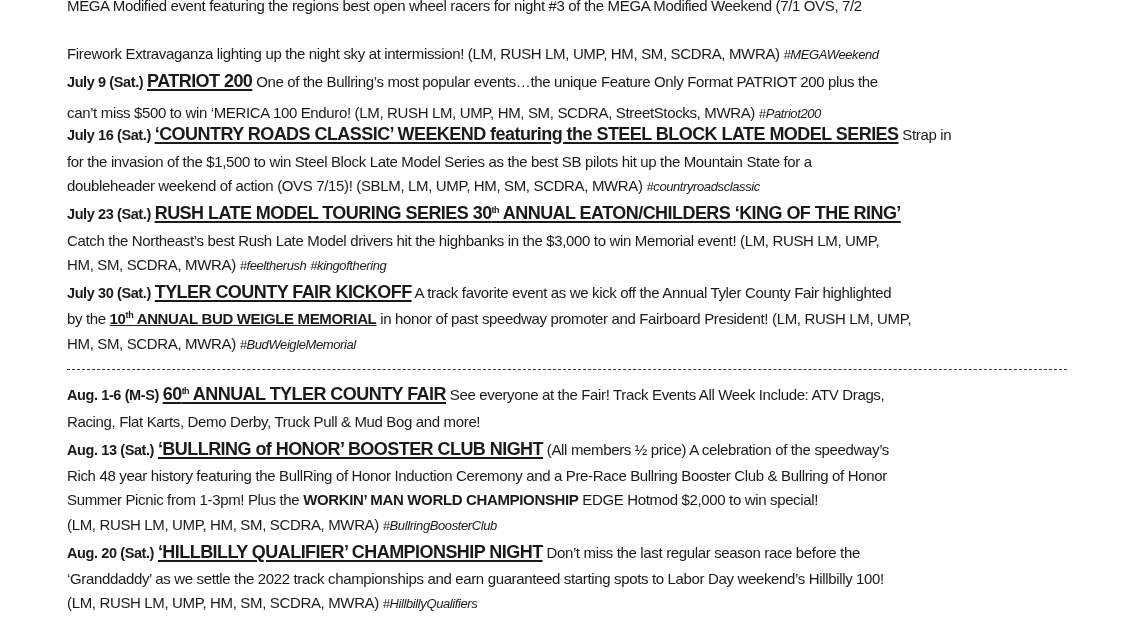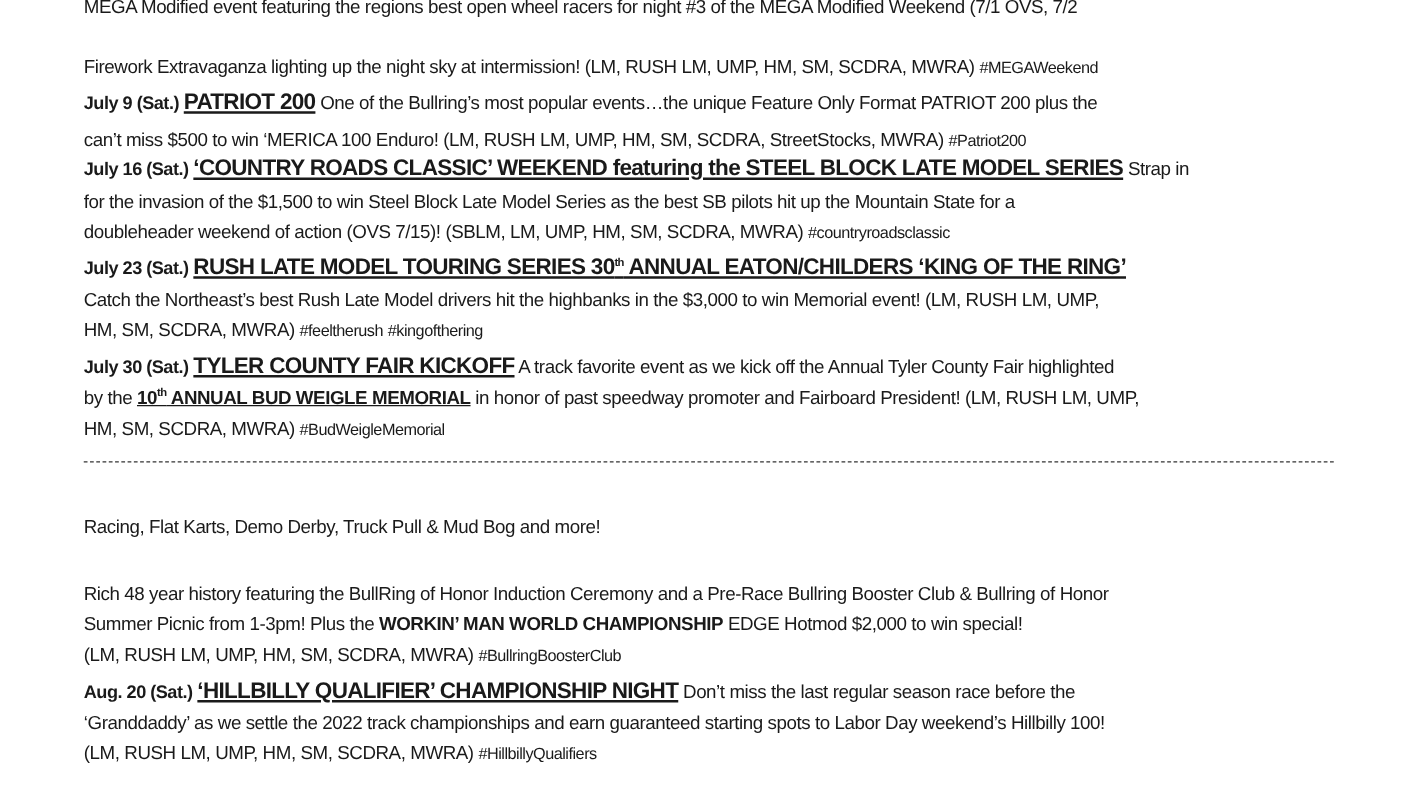--- a/index.html
+++ b/index.html
@@ -9,21 +9,21 @@
     font-family: "Liberation Sans", sans-serif;
   }
   .doc { position: absolute; left: 0; top: 0; width: 1136px; height: 640px; }
   .line {
     position: absolute; left: 67px; white-space: nowrap;
     font-size: 15px; line-height: 18px; letter-spacing: -0.35px;
   }
   .line span { display: inline; }
   .date { font-weight: bold; text-decoration-thickness: 1px; text-underline-offset: 2px; font-size: 14.5px; letter-spacing: -0.4px; }
   .title { font-weight: bold; text-decoration: underline; text-decoration-thickness: 1.5px; text-underline-offset: 2px; font-size: 18px; letter-spacing: -0.55px; }
-  .tag { font-size: 13px; letter-spacing: -0.4px; }
+  .tag { font-style: italic; font-size: 13px; letter-spacing: -0.4px; }
   .bold { font-weight: bold; }
   .ul { text-decoration: underline; }
   sup { font-size: 9px; line-height: 0; vertical-align: 6px; }
   .gap { display: inline-block; }
   .sep {
     position: absolute; left: 67px; top: 369px; width: 1000px; height: 0;
     border-top: 1.5px dashed #333;
   }
 </style>
 </head>
@@ -96,24 +96,38 @@
     <span>by the </span><span class="bold ul"><span>10</span><sup>th</sup><span> ANNUAL BUD WEIGLE MEMORIAL</span></span><span> in honor of past speedway promoter and Fairboard President!  (LM, RUSH LM, UMP,</span>
   </div>
   <div class="line" style="top:335px">
     <span>HM, SM, SCDRA, MWRA)</span>
     <span class="gap" style="width:26px"></span>
     <span class="tag">#BudWeigleMemorial</span>
   </div>
 
   <div class="sep"></div>
 
+  <div class="line" style="top:385px">
+    <span class="date">Aug. 1-6 (M-S)</span>
+    <span class="gap" style="width:14px"></span>
+    <span class="title"><span>60</span><sup>th</sup><span> ANNUAL TYLER COUNTY FAIR</span></span>
+    <span class="gap" style="width:10px"></span>
+    <span>See everyone at the Fair! Track Events All Week Include:  ATV Drags,</span>
+  </div>
   <div class="line" style="top:413px">
     <span>Racing, Flat Karts, Demo Derby, Truck Pull &amp; Mud Bog and more!</span>
   </div>
 
+  <div class="line" style="top:440px">
+    <span class="date">Aug. 13 (Sat.)</span>
+    <span class="gap" style="width:30px"></span>
+    <span class="title">‘BULLRING of HONOR’ BOOSTER CLUB NIGHT</span>
+    <span class="gap" style="width:8px"></span>
+    <span>(All members ½ price) A celebration of the speedway’s</span>
+  </div>
   <div class="line" style="top:467px">
     <span>Rich 48 year history featuring the BullRing of Honor Induction Ceremony and a Pre-Race Bullring Booster Club &amp; Bullring of Honor</span>
   </div>
   <div class="line" style="top:491px">
     <span>Summer Picnic from 1-3pm!  Plus the </span><span class="bold">WORKIN’ MAN WORLD CHAMPIONSHIP</span><span> EDGE Hotmod $2,000 to win special!</span>
   </div>
   <div class="line" style="top:516px">
     <span>(LM, RUSH LM, UMP, HM, SM, SCDRA, MWRA)</span>
     <span class="gap" style="width:30px"></span>
     <span class="tag">#BullringBoosterClub</span>

